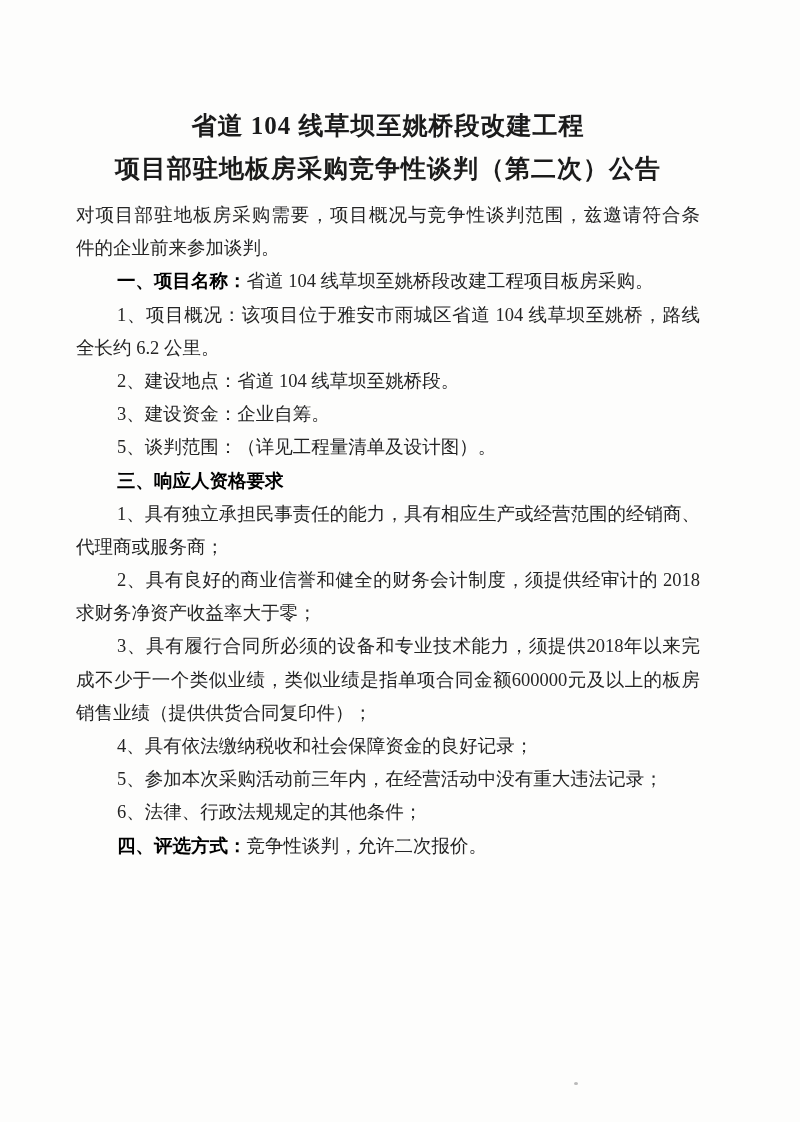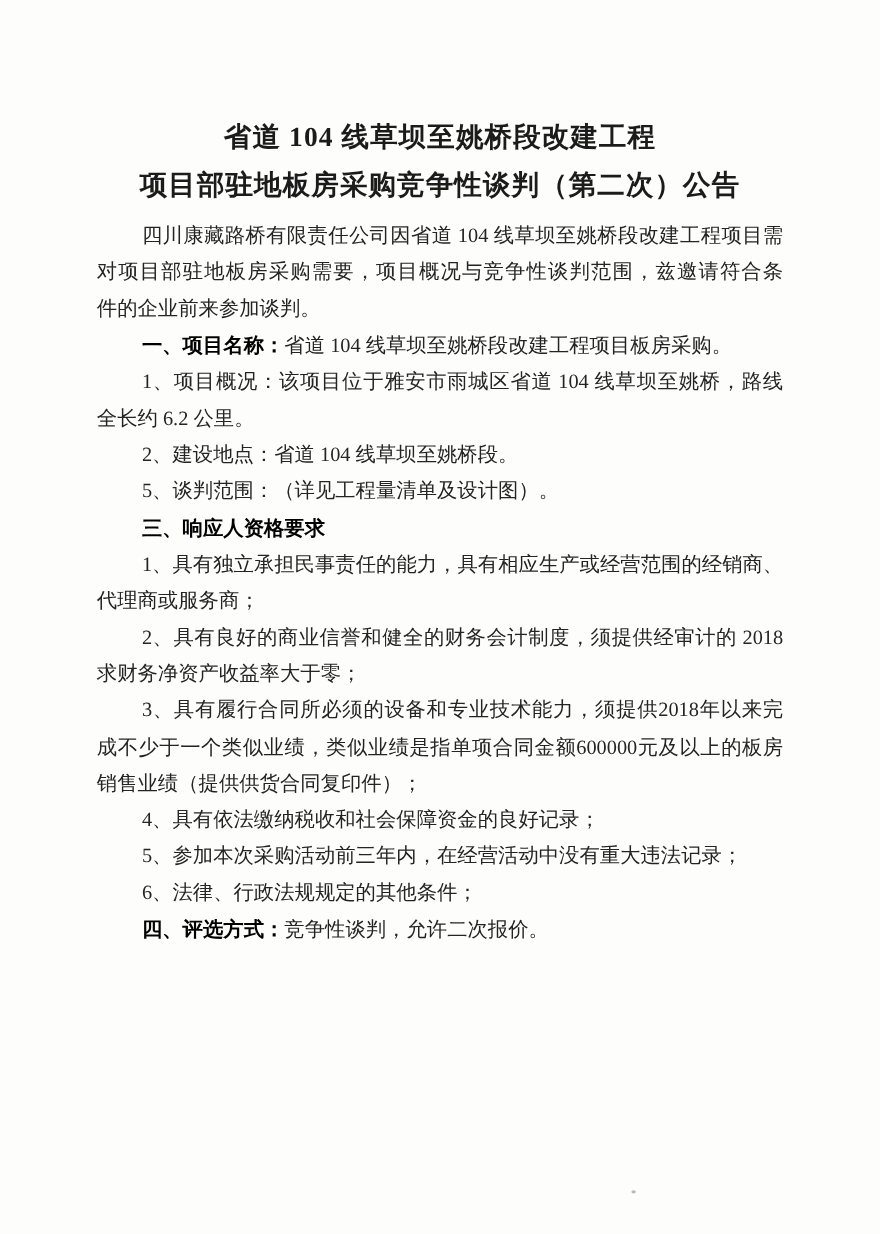--- a/index.html
+++ b/index.html
@@ -12,21 +12,21 @@
     width: 800px;
     height: 1122px;
     margin: 0 auto;
     background: #fdfdfc;
     overflow: hidden;
     font-family: "Liberation Serif", "DejaVu Serif", serif;
     color: #222222;
   }
   .content {
     position: absolute;
-    left: 88px;
+    left: 76px;
     top: 104px;
     width: 624px;
   }
   .title-block {
     text-align: center;
   }
   .title-line {
     font-size: 25px;
     font-weight: bold;
     line-height: 43px;
@@ -69,27 +69,27 @@
 </head>
 <body>
 
 <div class="page">
   <div class="content">
     <div class="title-block">
       <div class="title-line">省道 104 线草坝至姚桥段改建工程</div>
       <div class="title-line">项目部驻地板房采购竞争性谈判（第二次）公告</div>
     </div>
     <div class="doc-body">
-        <div class="line indent fill"><span>四川康藏路桥有限责任公司因省道 104 线草坝至姚桥段改建工程项目需</span></div>
         <div class="line fill"><span>对项目部驻地板房采购需要，项目概况与竞争性谈判范围，兹邀请符合条</span></div>
         <div class="line"><span>件的企业前来参加谈判。</span></div>
         <div class="line indent"><span class="bold">一、项目名称：</span><span>省道 104 线草坝至姚桥段改建工程项目板房采购。</span></div>
         <div class="line indent fill"><span>1、项目概况：该项目位于雅安市雨城区省道 104 线草坝至姚桥，路线</span></div>
         <div class="line"><span>全长约 6.2 公里。</span></div>
         <div class="line indent"><span>2、建设地点：省道 104 线草坝至姚桥段。</span></div>
+        <div class="line indent"><span>3、建设资金：企业自筹。</span></div>
         <div class="line indent"><span>5、谈判范围：（详见工程量清单及设计图）。</span></div>
         <div class="line indent"><span class="bold">三、响应人资格要求</span></div>
         <div class="line indent fill"><span>1、具有独立承担民事责任的能力，具有相应生产或经营范围的经销商、</span></div>
         <div class="line"><span>代理商或服务商；</span></div>
         <div class="line indent fill"><span>2、具有良好的商业信誉和健全的财务会计制度，须提供经审计的 2018</span></div>
         <div class="line"><span>求财务净资产收益率大于零；</span></div>
         <div class="line indent fill"><span>3、具有履行合同所必须的设备和专业技术能力，须提供2018年以来完</span></div>
         <div class="line fill"><span>成不少于一个类似业绩，类似业绩是指单项合同金额600000元及以上的板房</span></div>
         <div class="line"><span>销售业绩（提供供货合同复印件）；</span></div>
         <div class="line indent"><span>4、具有依法缴纳税收和社会保障资金的良好记录；</span></div>

